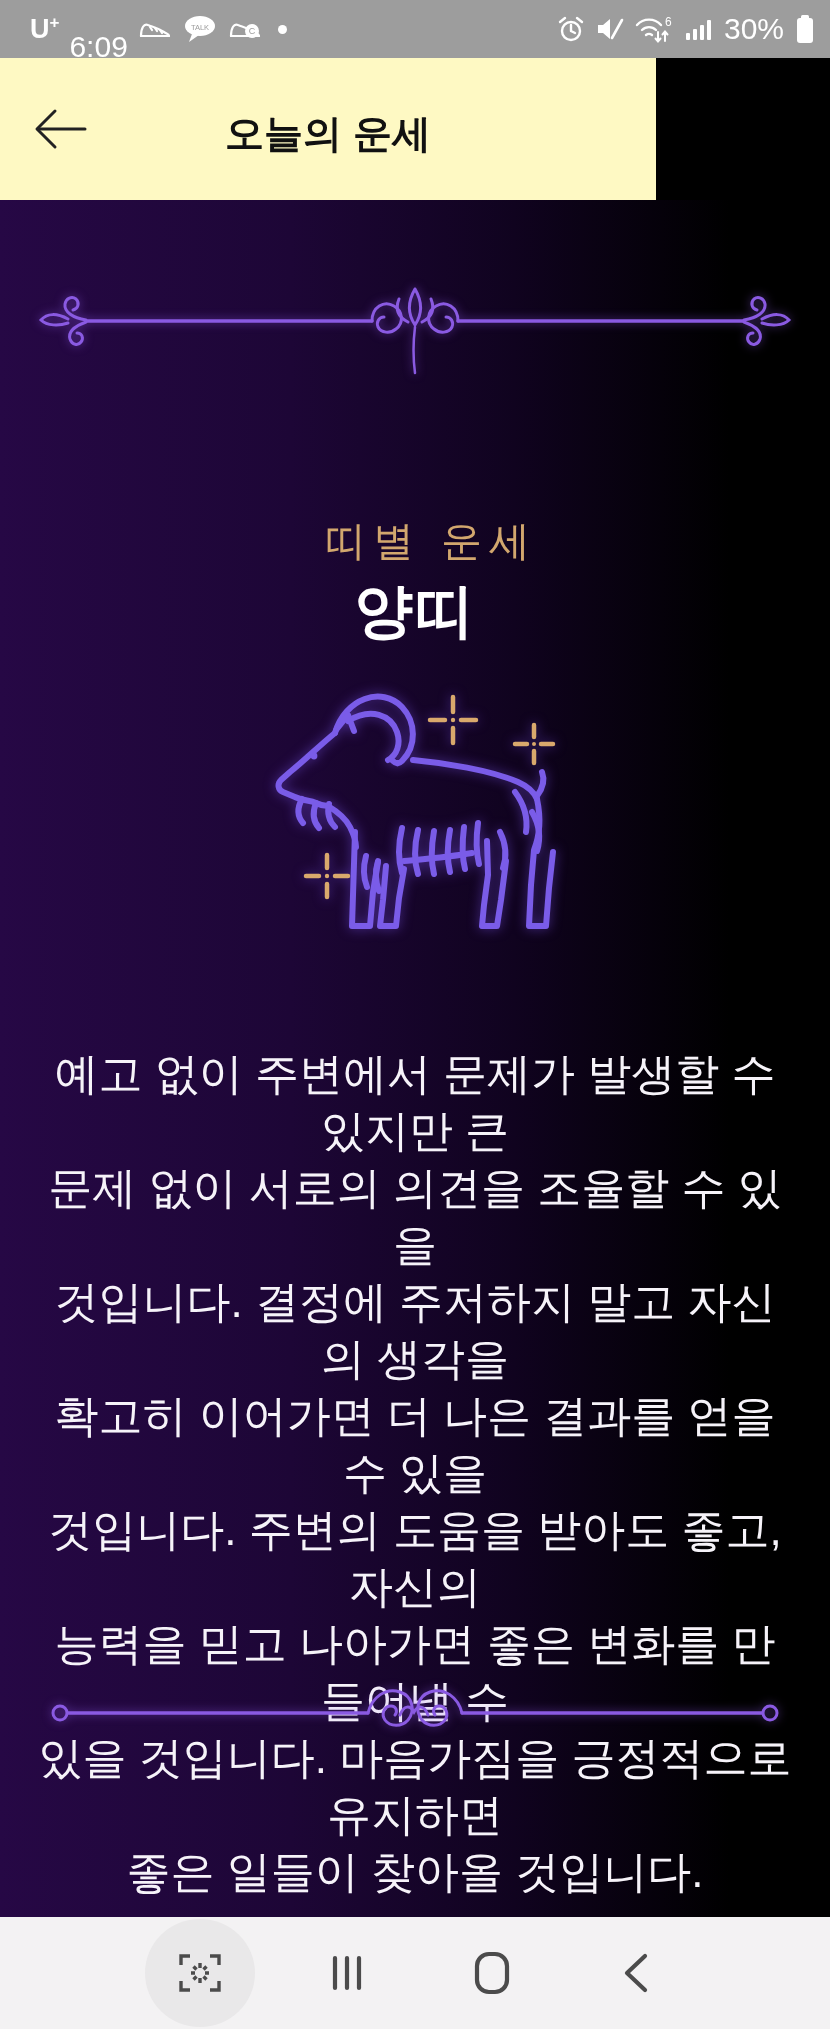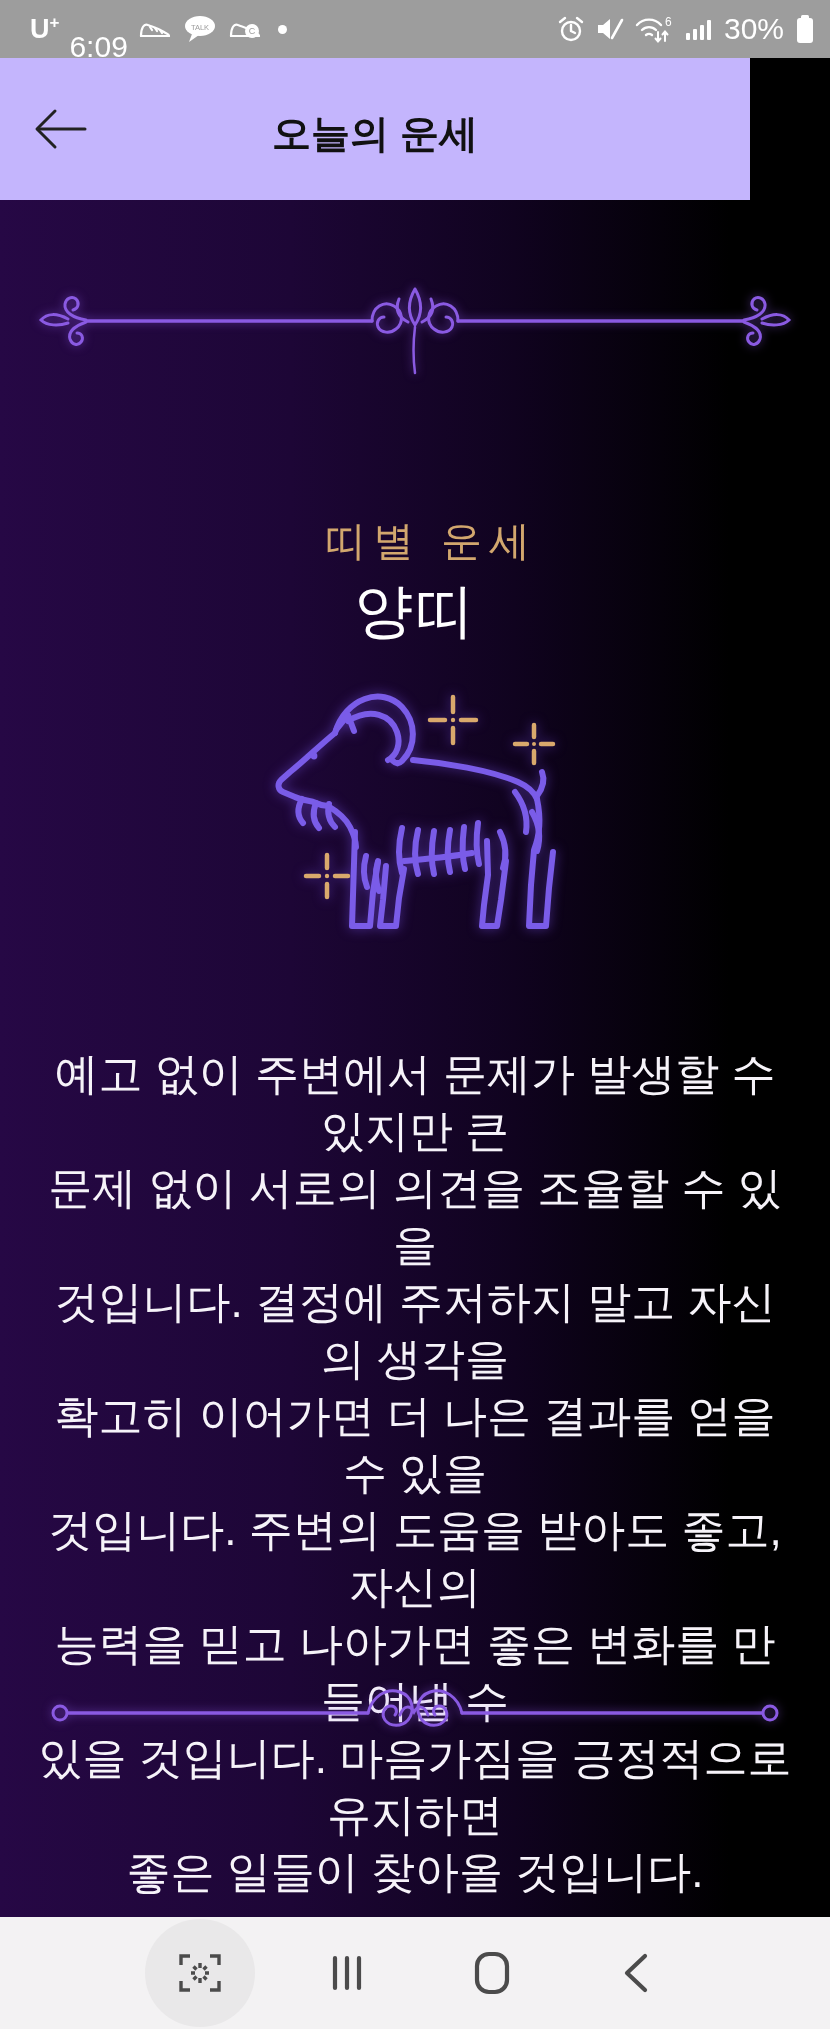--- a/index.html
+++ b/index.html
@@ -12,39 +12,39 @@
   .sb-left{display:flex;align-items:center;gap:10px;padding-left:30px;}
   .sb-right{display:flex;align-items:center;gap:10px;margin-left:auto;padding-right:14px;}
   .carrier{font-size:27px;font-weight:700;letter-spacing:0;}
   .carrier sup{font-size:17px;}
   .sb-time{font-size:30px;font-weight:400;margin-top:36px;}
   .sb-pct{font-size:30px;}
   .sb-dot{width:9px;height:9px;border-radius:50%;background:#fff;margin-left:6px;}
   .sb-ico{display:block;}
 
   
-  .header{position:absolute;left:0;top:58px;width:750px;height:142px;background:#c4b5fd;}
+  .header{position:absolute;left:0;top:58px;width:656px;height:142px;background:#fef9c3;}
   .back-btn{position:absolute;left:30px;top:48px;width:60px;height:46px;cursor:pointer;}
   .page-title{position:absolute;left:0;top:0;width:100%;height:142px;
     display:flex;align-items:center;justify-content:center;
     font-size:39px;font-weight:700;color:#111;padding-top:10px;box-sizing:border-box;}
 
   
   .main{position:absolute;left:0;top:200px;width:830px;height:1717px;
     background:linear-gradient(90deg,#260845 0%,#1d0636 35%,#10031f 62%,#000 88%);}
   .divider{position:absolute;left:0;width:830px;
     filter:drop-shadow(0 0 5px rgba(150,95,245,.55));}
   .divider-top{top:83px;height:95px;}
   .divider-bottom{top:1482px;height:70px;}
 
   .section-label{position:absolute;left:0;top:314px;width:100%;text-align:center;
     font-family:"DejaVu Serif","Liberation Serif",serif;
     font-size:41px;color:#d2a76e;letter-spacing:7px;padding-left:16px;}
   .zodiac-name{position:absolute;left:0;top:372px;width:100%;text-align:center;
-    font-size:59px;font-weight:400;color:#ffffff;letter-spacing:2px;}
+    font-size:59px;font-weight:700;color:#ffffff;letter-spacing:2px;}
 
   .goat-wrap{position:absolute;left:250px;top:460px;width:340px;height:290px;
     filter:drop-shadow(0 0 6px rgba(120,80,235,.55));}
 
   .fortune-text{position:absolute;left:35px;top:845px;width:760px;
     text-align:center;color:#f6f3f9;font-size:44px;line-height:57px;
     white-space:pre-line;font-weight:400;}
 
   
   .nav-bar{position:absolute;left:0;top:1917px;width:830px;height:112px;background:#f3f2f3;}

